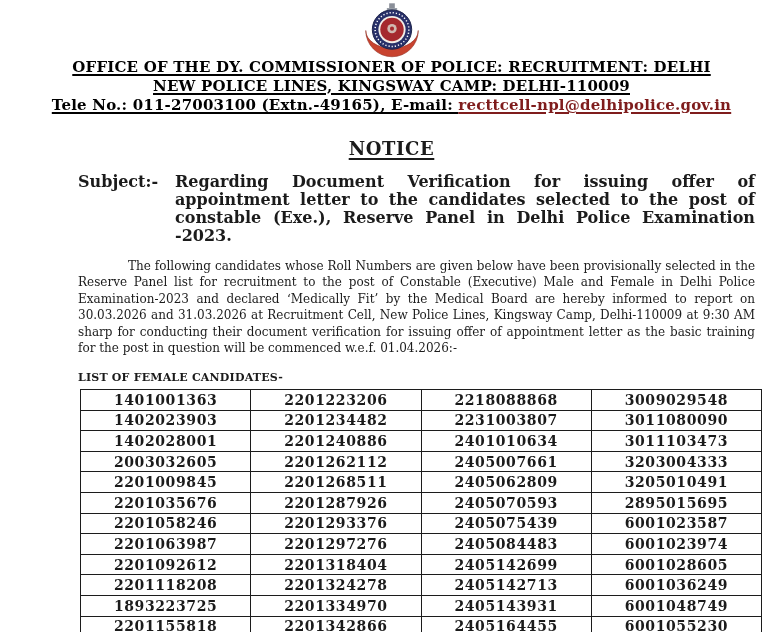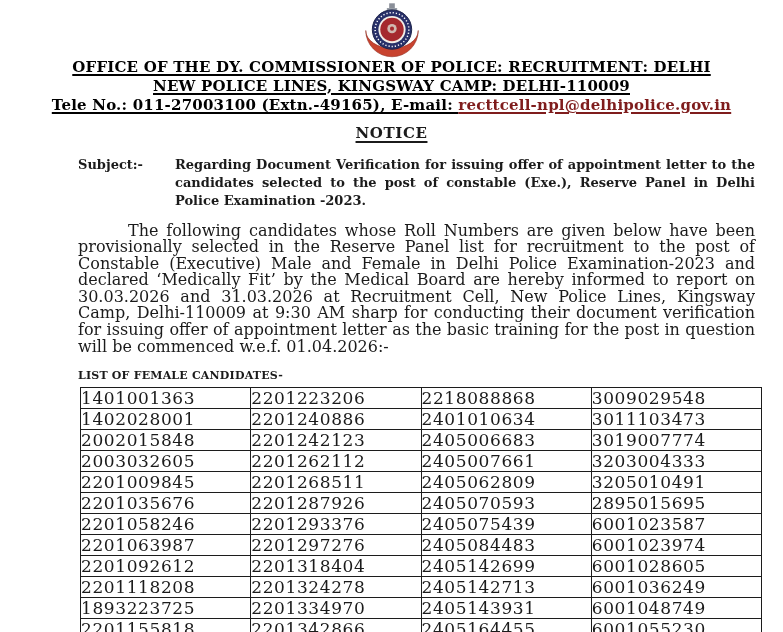--- a/index.html
+++ b/index.html
@@ -25,42 +25,42 @@
     letter-spacing: 0.2px;
     color: #000;
   }
   .hdr-line .u { text-decoration: underline; text-decoration-thickness: 1.5px; text-underline-offset: 2px; }
   .hdr-office { margin-top: 0px; }
   .hdr-tele { margin-top: 1px; }
   .email-link { color: #7f1d1d; text-decoration: underline; text-decoration-thickness: 1.5px; text-underline-offset: 2px; cursor: pointer; }
 
   .notice-title {
     text-align: center;
-    margin-top: 9px;
-    font-size: 15px;
+    margin-top: 23px;
+    font-size: 18px;
     font-weight: bold;
     letter-spacing: 0.6px;
   }
   .notice-title span { text-decoration: underline; text-decoration-thickness: 2px; text-underline-offset: 3px; }
 
   
   .subject-row {
     display: flex;
     margin: 14px 28px 0 78px;
     font-weight: bold;
-    font-size: 13px;
+    font-size: 16px;
     line-height: 18px;
   }
   .subject-label { flex: 0 0 97px; }
   .subject-text { flex: 1; text-align: justify; }
 
   
   .body-para {
     margin: 13px 28px 0 78px;
-    font-size: 16px;
+    font-size: 12px;
     line-height: 16.6px;
     text-align: justify;
     text-indent: 50px;
   }
 
   
   .list-heading {
     margin: 14px 28px 0 78px;
     font-weight: bold;
     font-size: 11px;
@@ -68,24 +68,26 @@
   }
   table.roll-table {
     border-collapse: collapse;
     margin: 5px 0 0 80px;
     width: 682px;
     table-layout: fixed;
   }
   table.roll-table td {
     border: 1.4px solid #1c1c1c;
     height: 19.6px;
+    text-align: center;
     vertical-align: middle;
-    font-size: 17px;
+    font-size: 14px;
     letter-spacing: 0.6px;
     padding: 0;
+    font-weight: bold;
   }
 </style>
 </head>
 <body>
 
 <div class="page">
 
   <div class="logo-wrap">
     <svg width="60" height="55" viewBox="0 0 64 58" aria-hidden="true">
 
@@ -133,32 +135,32 @@
 
   <table class="roll-table">
     <tbody>
         <tr>
           <td>1401001363</td>
           <td>2201223206</td>
           <td>2218088868</td>
           <td>3009029548</td>
         </tr>
         <tr>
+          <td>1402023903</td>
+          <td>2201234482</td>
+          <td>2231003807</td>
+          <td>3011080090</td>
+        </tr>
+        <tr>
           <td>1402028001</td>
           <td>2201240886</td>
           <td>2401010634</td>
           <td>3011103473</td>
         </tr>
         <tr>
-          <td>2002015848</td>
-          <td>2201242123</td>
-          <td>2405006683</td>
-          <td>3019007774</td>
-        </tr>
-        <tr>
           <td>2003032605</td>
           <td>2201262112</td>
           <td>2405007661</td>
           <td>3203004333</td>
         </tr>
         <tr>
           <td>2201009845</td>
           <td>2201268511</td>
           <td>2405062809</td>
           <td>3205010491</td>

